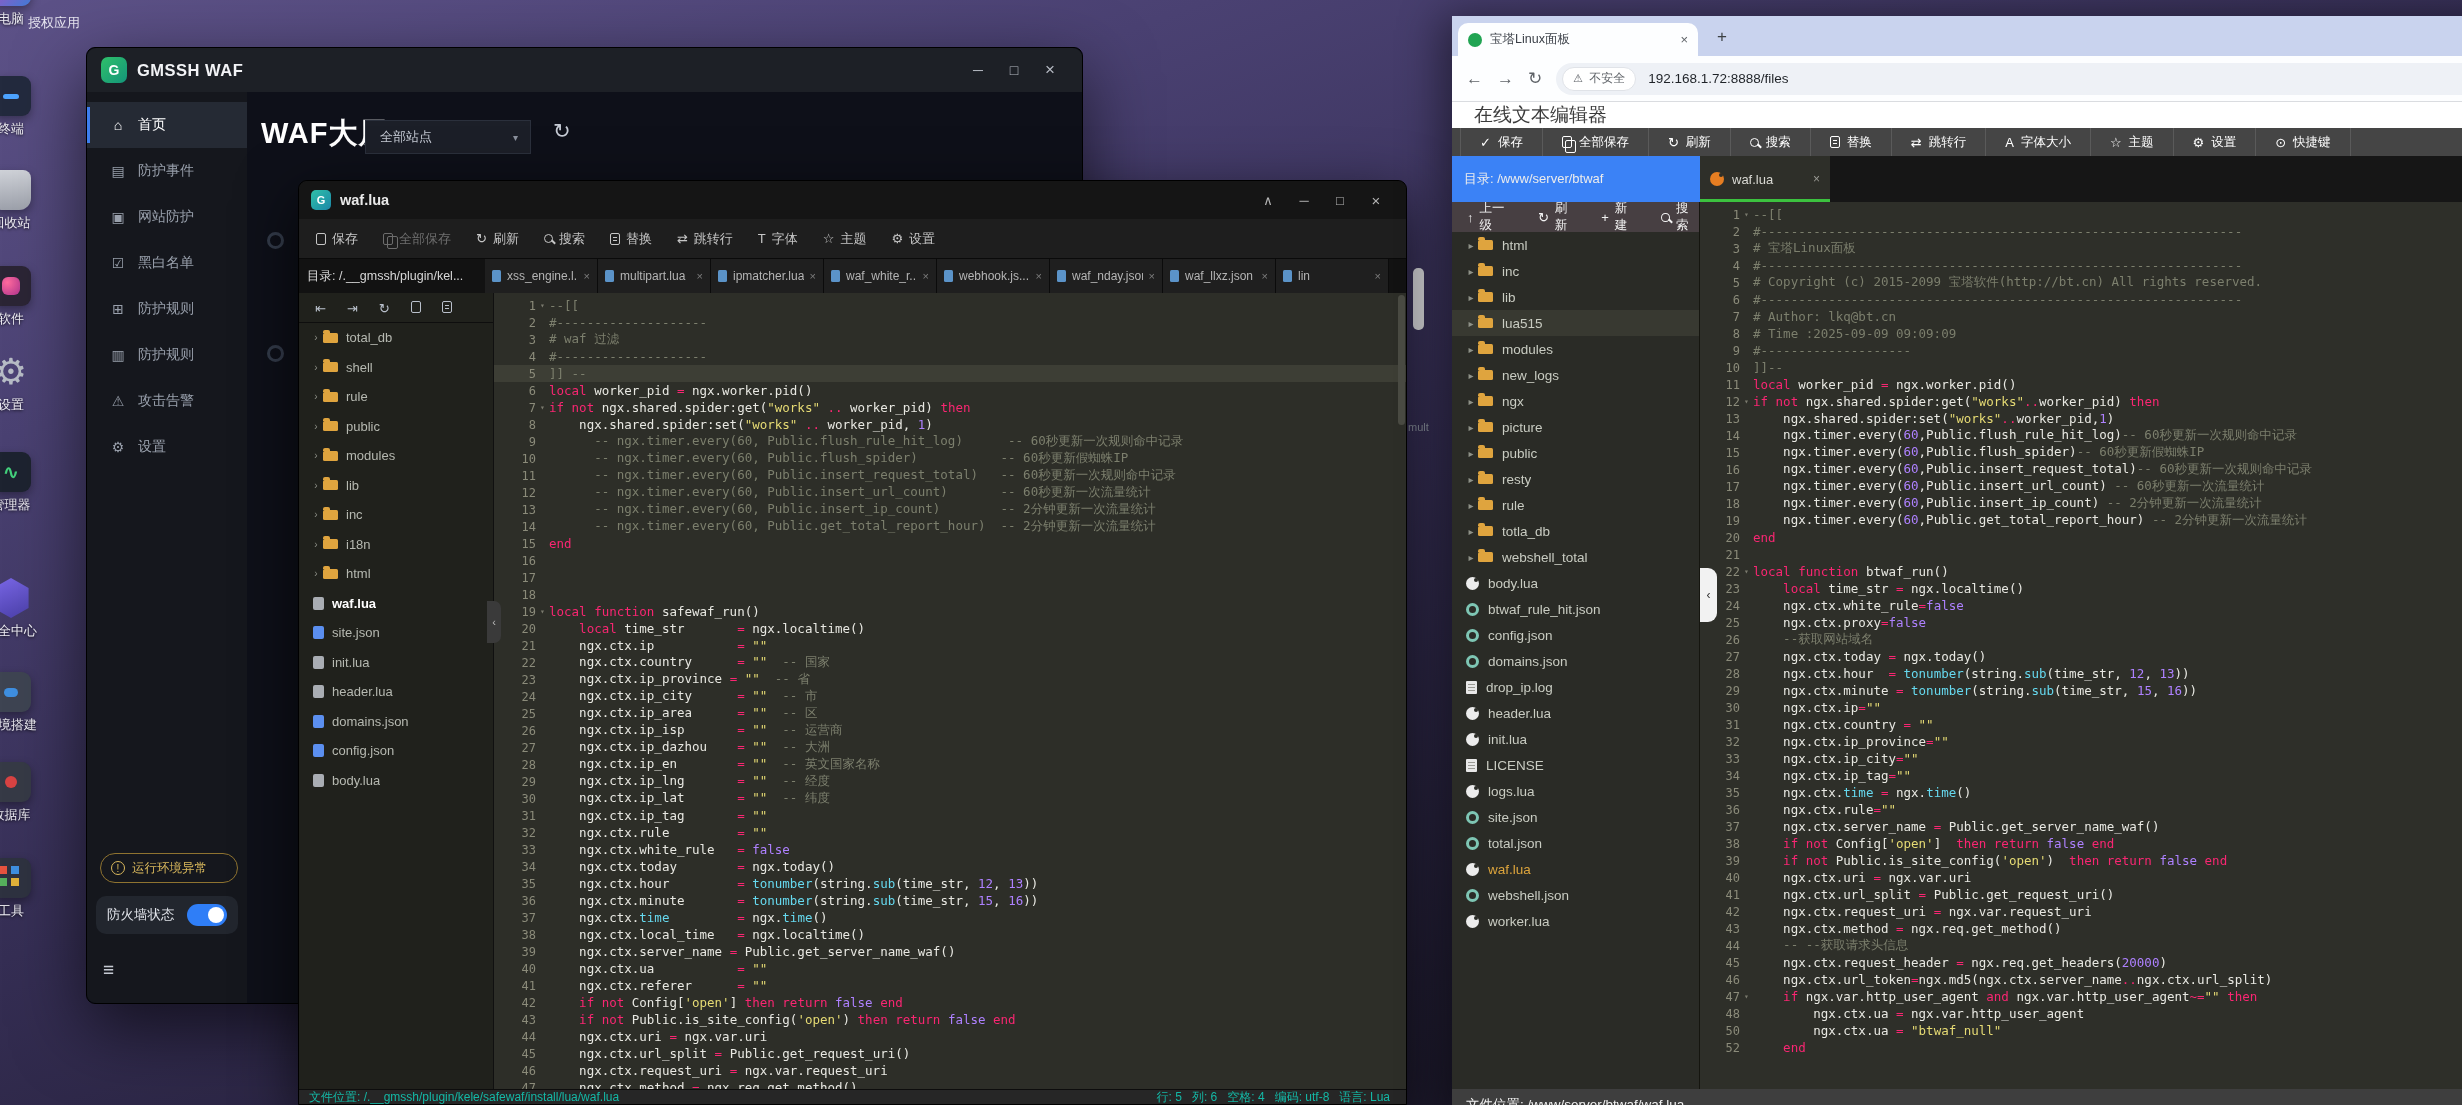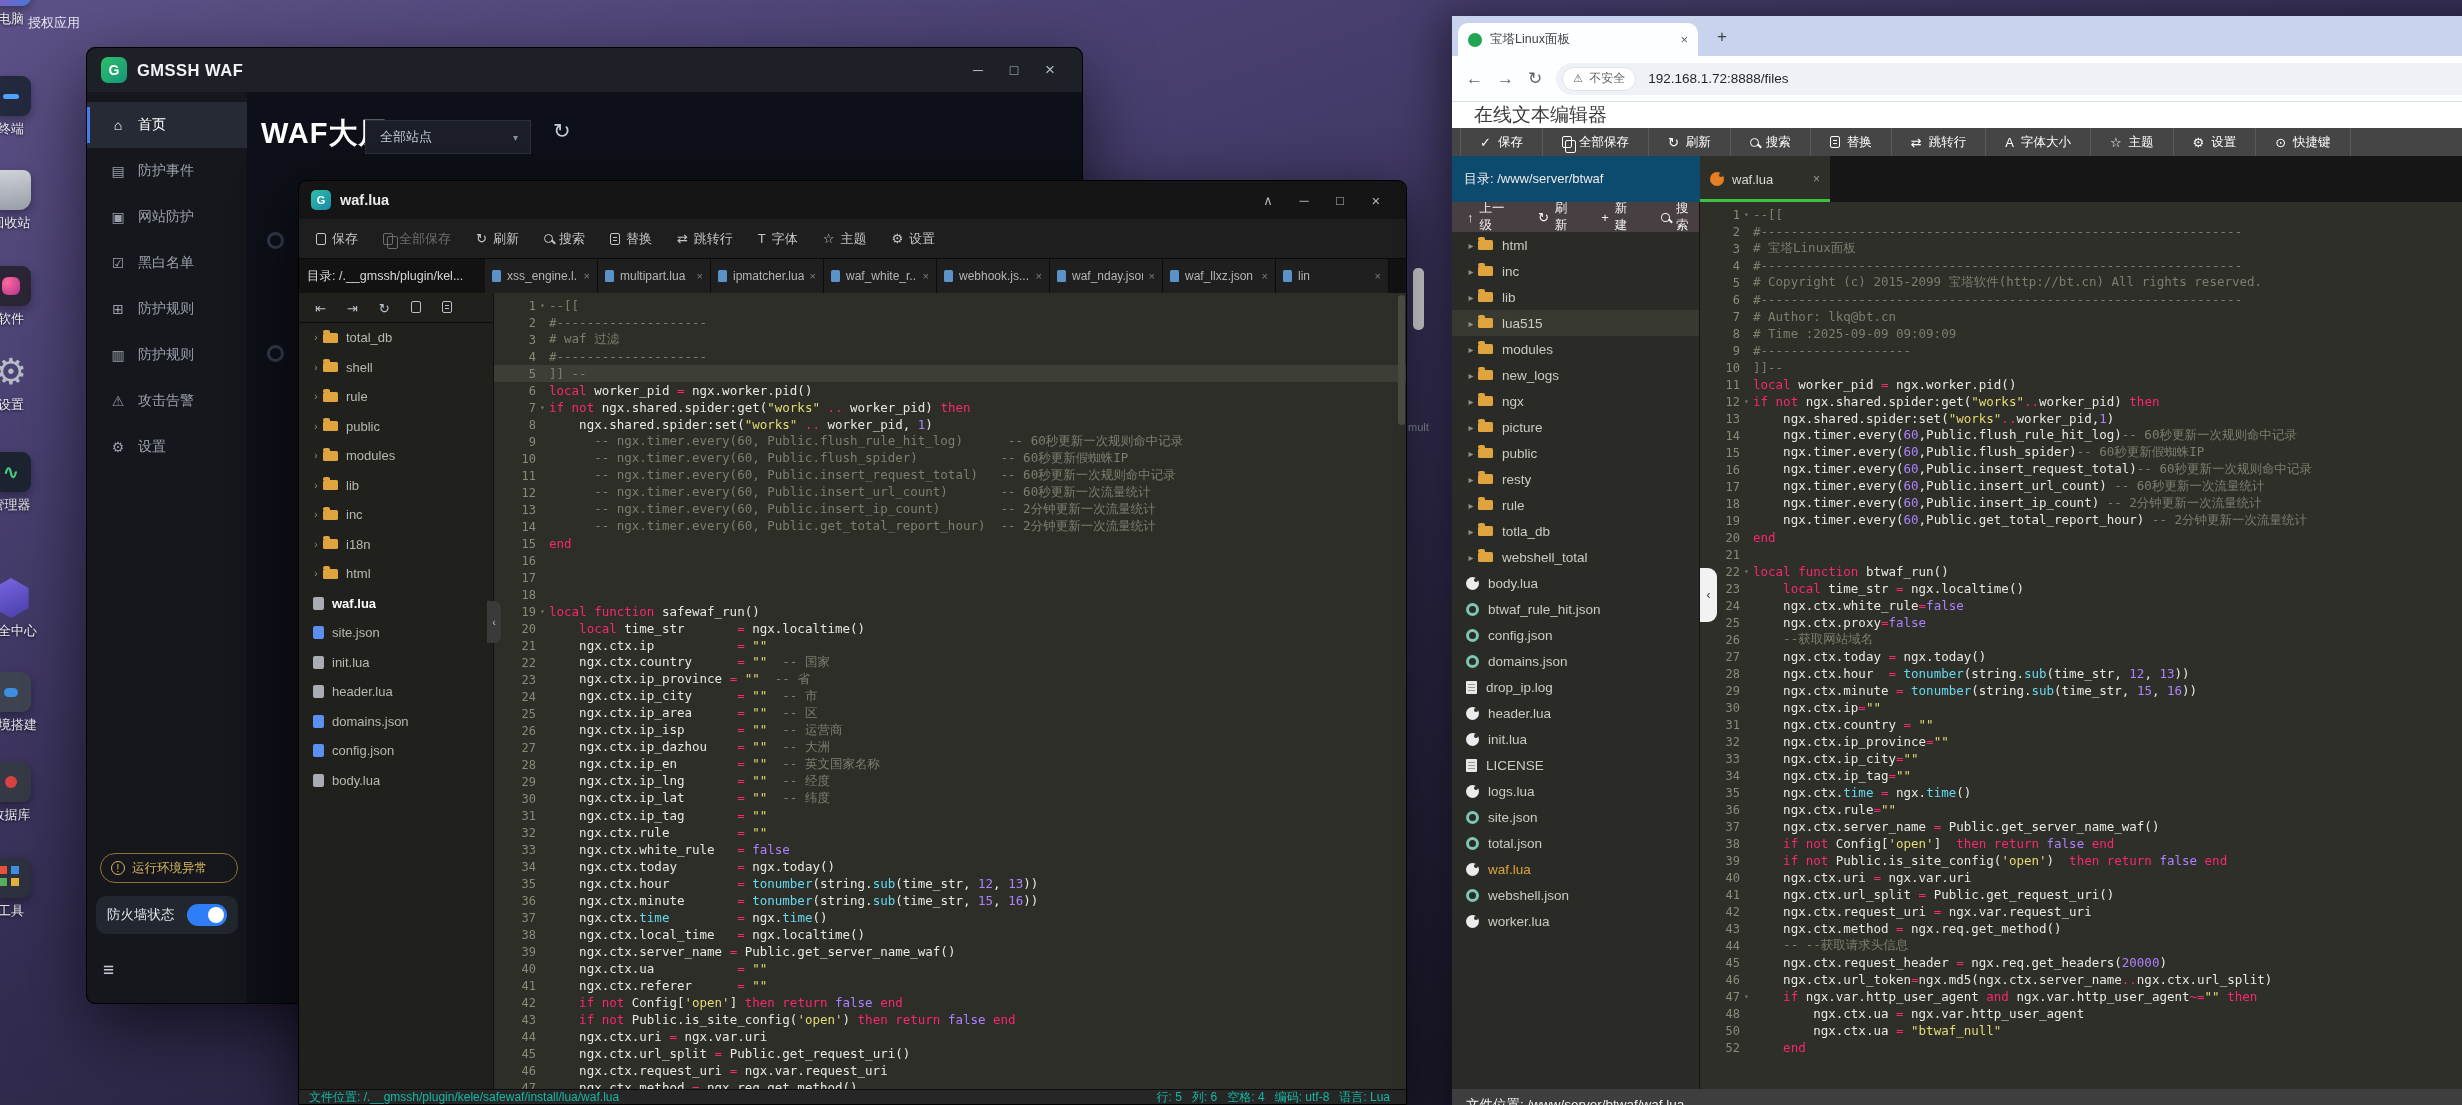--- a/index.html
+++ b/index.html
@@ -111,21 +111,21 @@
   .nav-ic{color:#5f6368;font-size:17px}
   #omni{flex:1;height:32px;background:#eef1f6;border-radius:16px;display:flex;align-items:center;padding:0 4px}
   #sec-chip{height:24px;background:#fff;border:1px solid #e0e3e8;border-radius:12px;display:flex;align-items:center;padding:0 10px;gap:6px;margin-left:2px;color:#5f6368;font-size:12px}
   #sec-chip .warn{font-size:11px}
   #b-url{margin-left:12px;font-size:13.5px;color:#1f2328}
   .b-ptitle{height:26px;background:#fff;display:flex;align-items:flex-end;padding-left:22px;font-size:19px;color:#3c3c3c}
   .b-tools{height:28px;background:#454545;display:flex;align-items:stretch;padding-left:8px}
   .btb{display:flex;align-items:center;gap:7px;padding:0 19px;border-right:1px solid #5a5a5a;color:#fff;font-size:12.5px}
   .btb:first-child{border-left:1px solid #5a5a5a}
   .b-sub{height:46px;display:flex}
-  #b-dir{width:248px;flex:none;background:#0c4a6e;display:flex;align-items:center;padding-left:12px;font-size:13px;color:#ececec}
+  #b-dir{width:248px;flex:none;background:#3b82f6;display:flex;align-items:center;padding-left:12px;font-size:13px;color:#ececec}
   .b-tabbar{flex:1;background:#161616;position:relative}
   #b-ftab{position:absolute;left:0;top:0;width:130px;height:46px;background:#2e2f29;display:flex;align-items:center;padding:0 10px;gap:8px}
   .lua-orb{width:14px;height:14px;border-radius:50%;background:#e67e22;position:relative;flex:none}
   .lua-orb::after{content:"";position:absolute;top:1px;right:1px;width:4px;height:4px;border-radius:50%;background:#2e2f29}
   #b-ftab .tl{flex:1;font-size:13px;color:#d9d9d3}
   #b-ftab .tx{color:#9a9a94;font-size:12px}
   #b-green{position:absolute;left:0;bottom:0;width:130px;height:3px;background:#3cc23f}
   .b-body{position:absolute;left:0;right:0;top:186px;bottom:32px;display:flex;overflow:hidden}
   .b-tree{width:248px;flex:none;background:#2a2b26;border-right:1px solid #15150f}
   .b-ttb{height:30px;background:#473f42;display:flex;align-items:center;gap:24px;padding-left:15px;color:#f2f2f2;font-size:12.5px}

